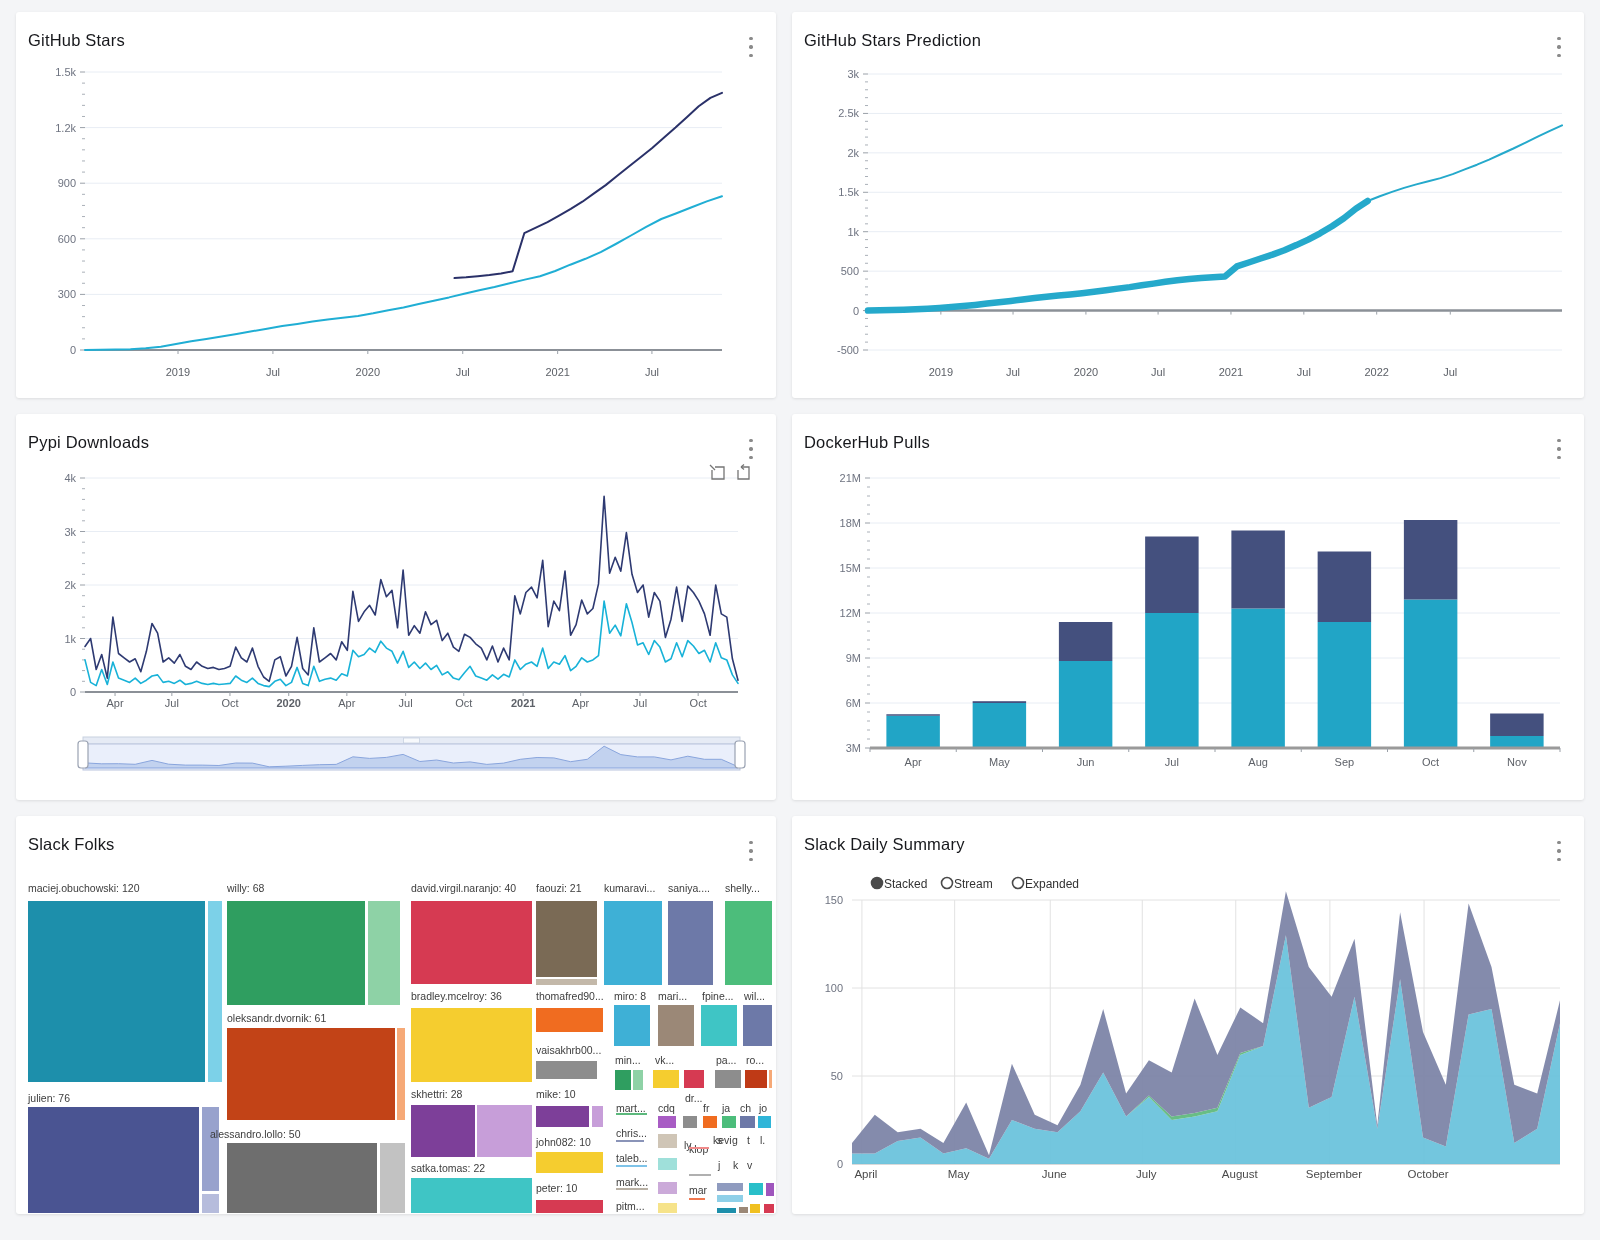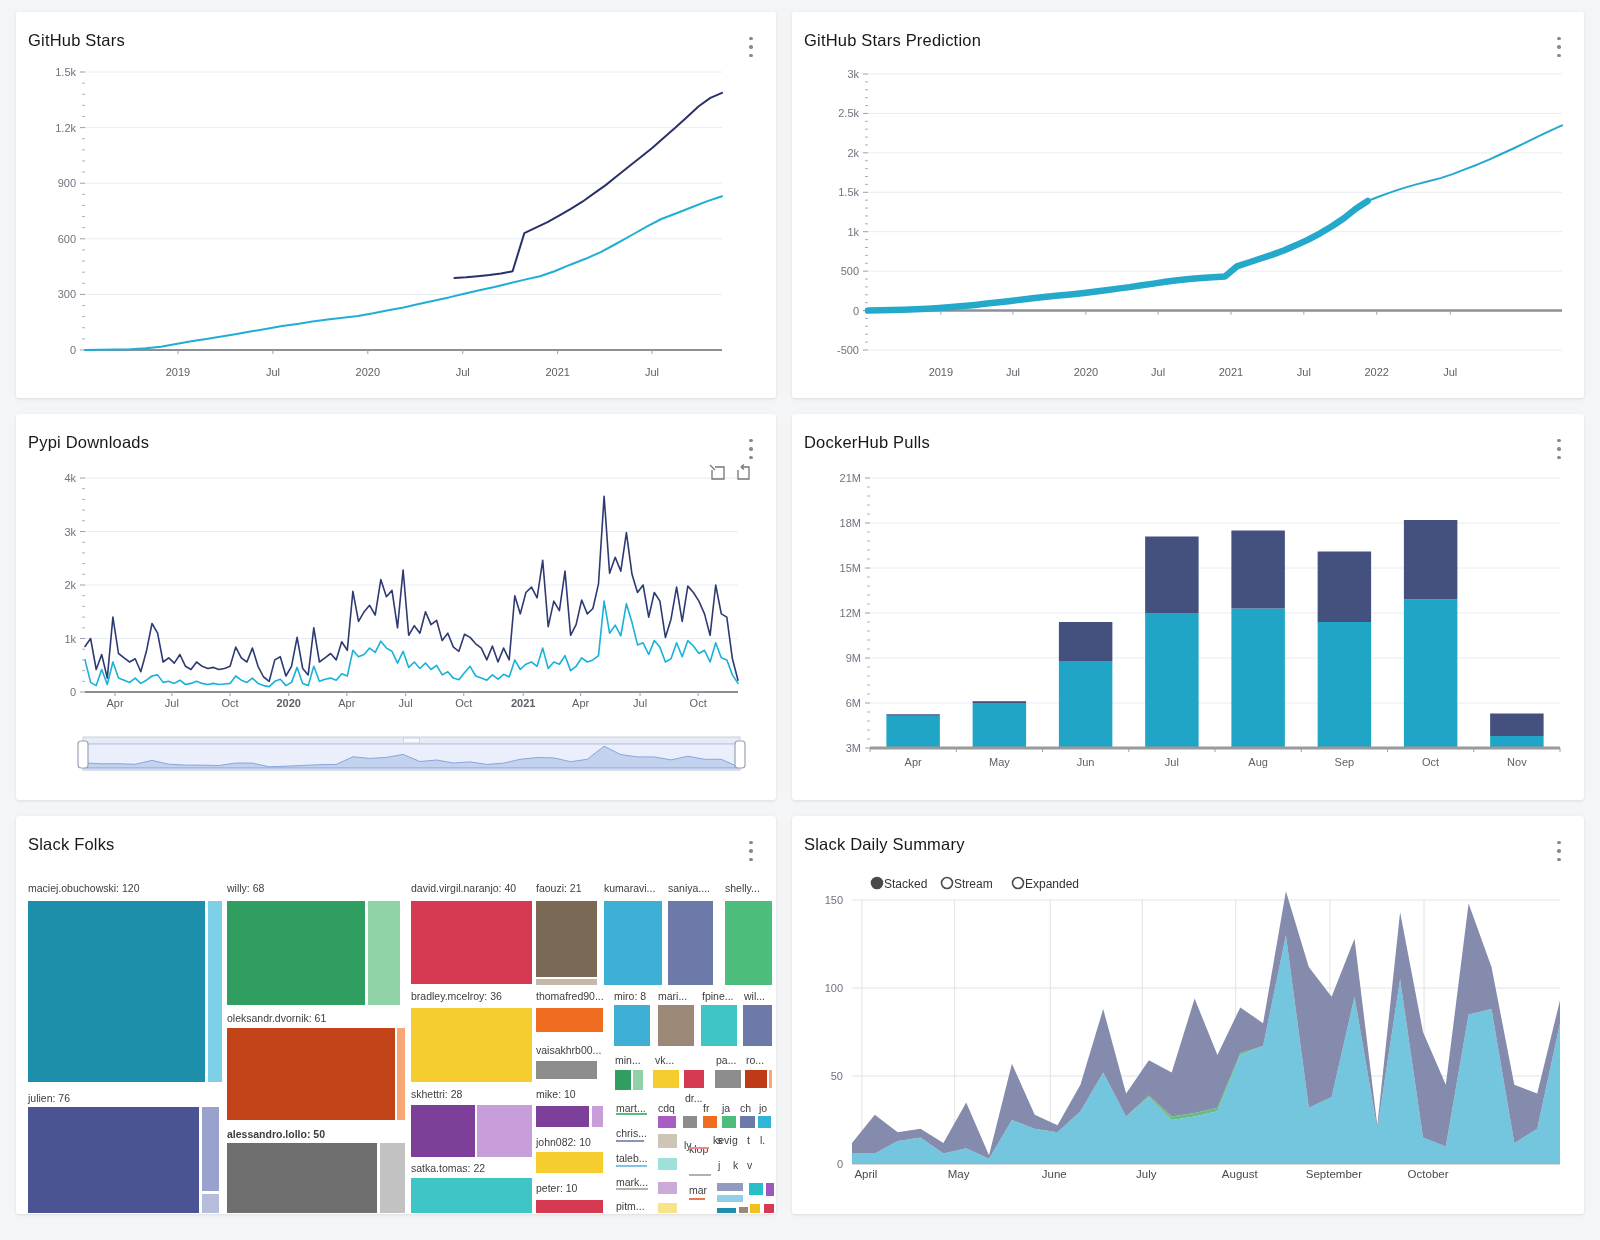--- a/index.html
+++ b/index.html
@@ -361,21 +361,21 @@
         <div class="tm-block" style="left: 186px; top: 378px; width: 17px; height: 19px; background: rgb(182, 188, 220);"></div>
         <div class="tm-label" style="left: 12px; top: 276px;">julien: 76</div>
         <div class="tm-block" style="left: 211px; top: 85px; width: 138px; height: 104px; background: rgb(47, 158, 96);"></div>
         <div class="tm-block" style="left: 352px; top: 85px; width: 32px; height: 104px; background: rgb(142, 210, 166);"></div>
         <div class="tm-label" style="left: 211px; top: 66px;">willy: 68</div>
         <div class="tm-block" style="left: 211px; top: 212px; width: 168px; height: 92px; background: rgb(194, 67, 23);"></div>
         <div class="tm-block" style="left: 381px; top: 212px; width: 8px; height: 92px; background: rgb(246, 169, 119);"></div>
         <div class="tm-label" style="left: 211px; top: 196px;">oleksandr.dvornik: 61</div>
         <div class="tm-block" style="left: 211px; top: 327px; width: 150px; height: 70px; background: rgb(110, 110, 110);"></div>
         <div class="tm-block" style="left: 364px; top: 327px; width: 25px; height: 70px; background: rgb(194, 194, 194);"></div>
-        <div class="tm-label" style="left: 211px; top: 312px; font-weight: bold;">alessandro.lollo: 50</div>
+        <div class="tm-label" style="left: 194px; top: 312px;">alessandro.lollo: 50</div>
         <div class="tm-block" style="left: 395px; top: 85px; width: 121px; height: 83px; background: rgb(214, 58, 82);"></div>
         <div class="tm-label" style="left: 395px; top: 66px;">david.virgil.naranjo: 40</div>
         <div class="tm-block" style="left: 395px; top: 192px; width: 121px; height: 74px; background: rgb(245, 205, 47);"></div>
         <div class="tm-label" style="left: 395px; top: 174px;">bradley.mcelroy: 36</div>
         <div class="tm-block" style="left: 395px; top: 289px; width: 64px; height: 52px; background: rgb(125, 63, 153);"></div>
         <div class="tm-block" style="left: 461px; top: 289px; width: 55px; height: 52px; background: rgb(199, 158, 217);"></div>
         <div class="tm-label" style="left: 395px; top: 272px;">skhettri: 28</div>
         <div class="tm-block" style="left: 395px; top: 362px; width: 121px; height: 35px; background: rgb(63, 197, 197);"></div>
         <div class="tm-label" style="left: 395px; top: 346px;">satka.tomas: 22</div>
         <div class="tm-block" style="left: 520px; top: 85px; width: 61px; height: 76px; background: rgb(122, 106, 85);"></div>

